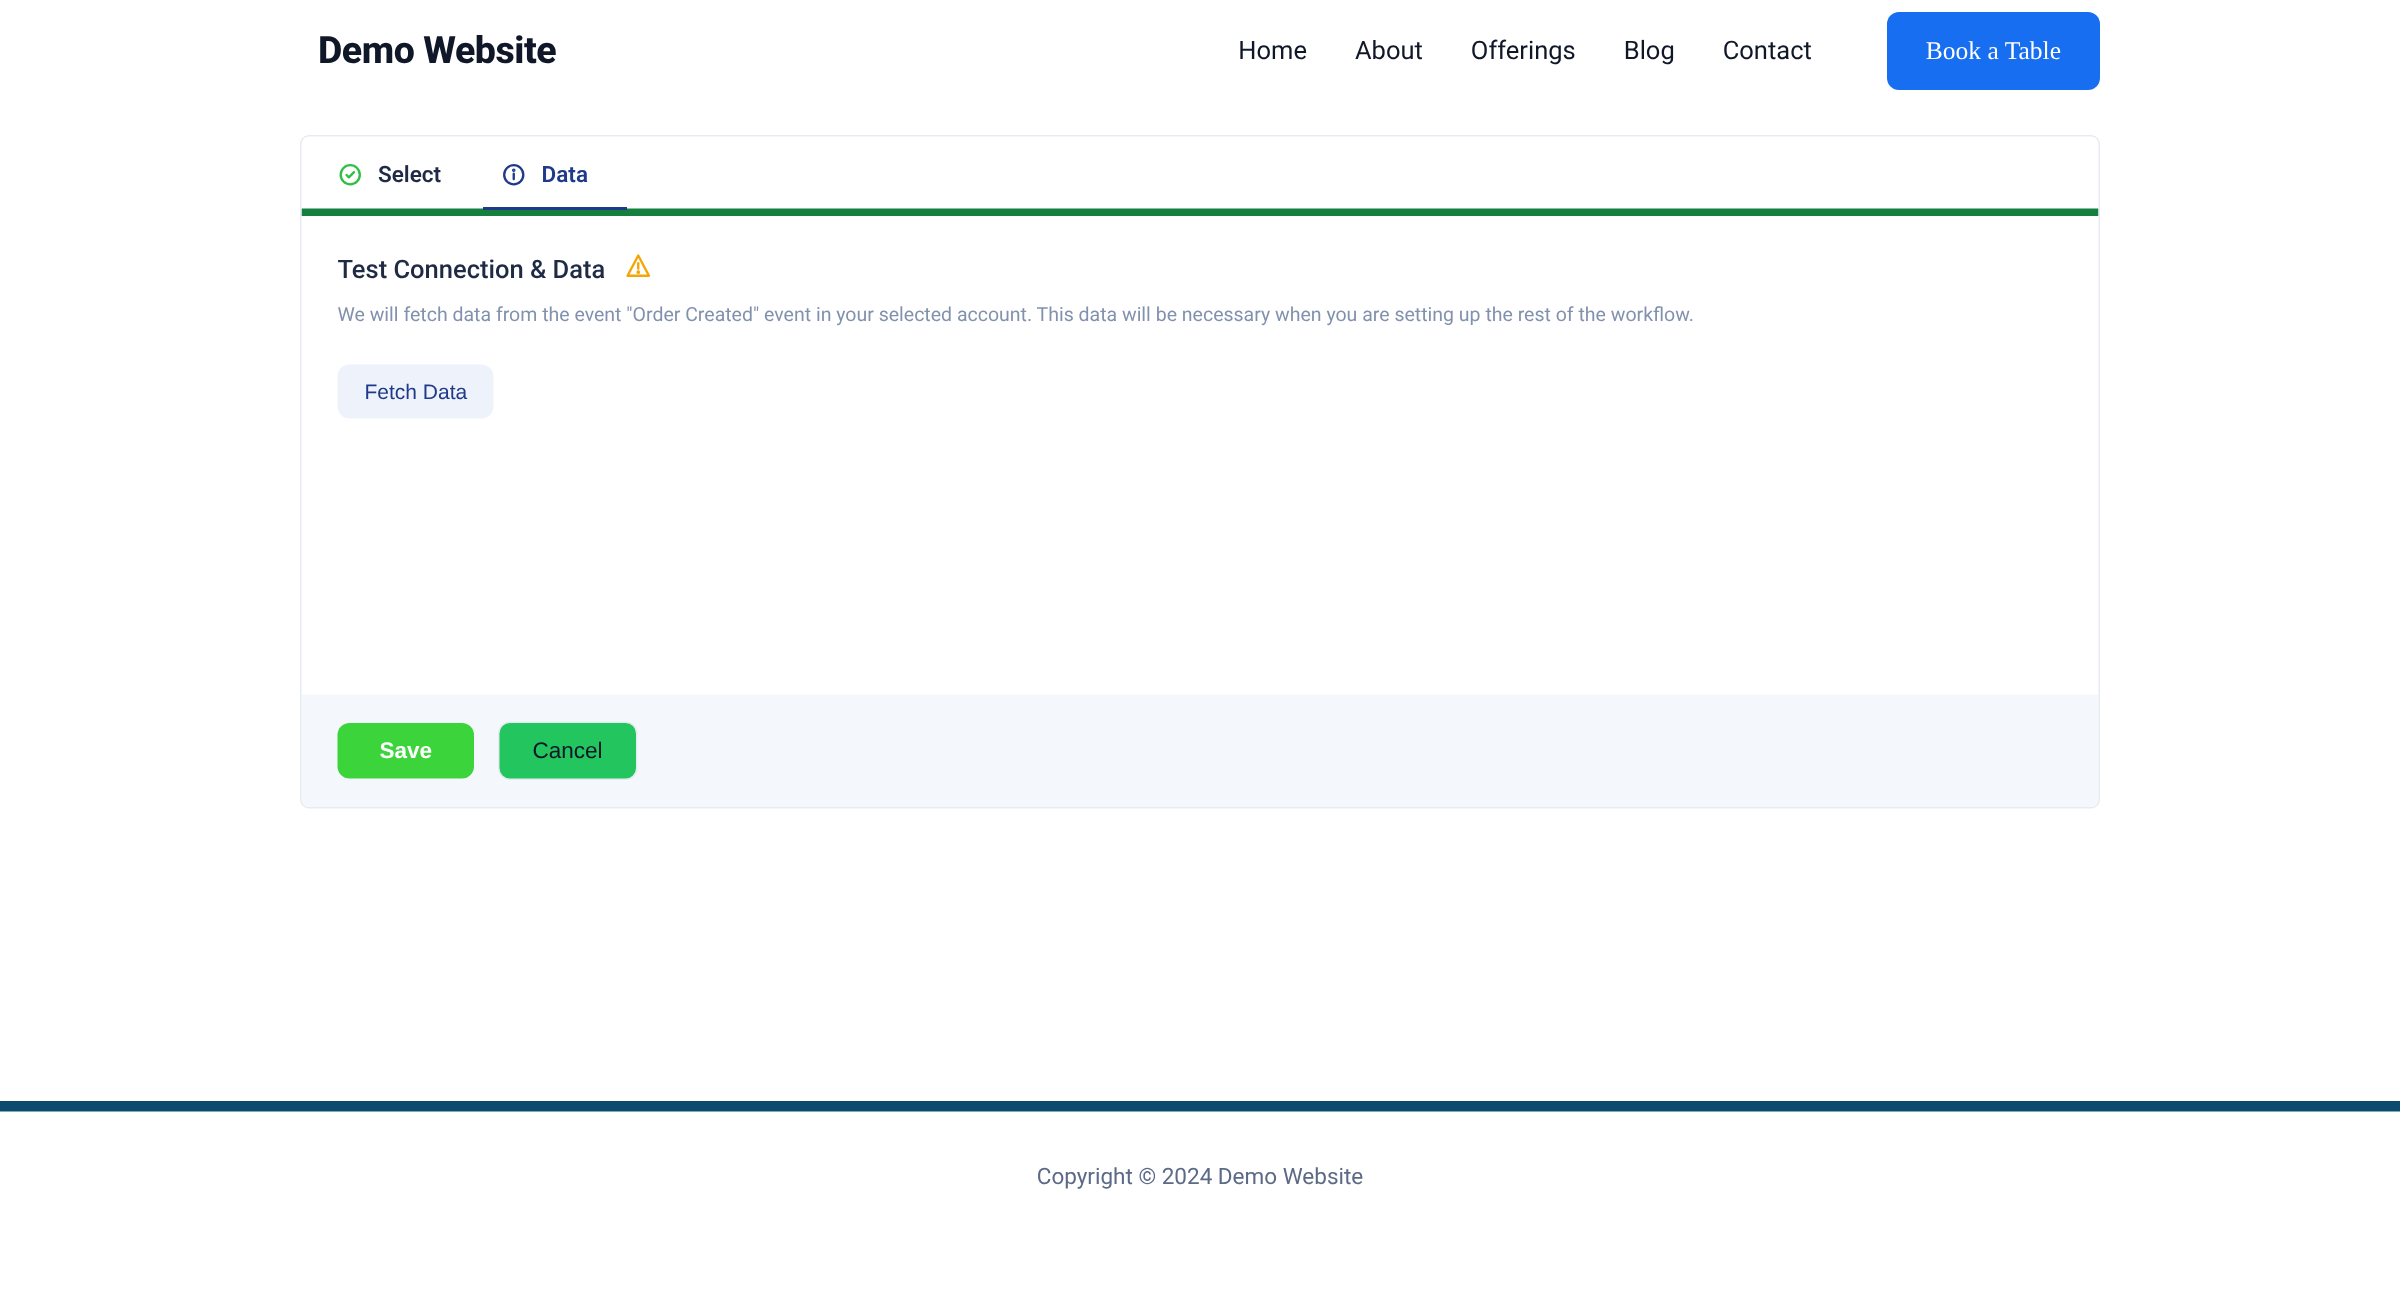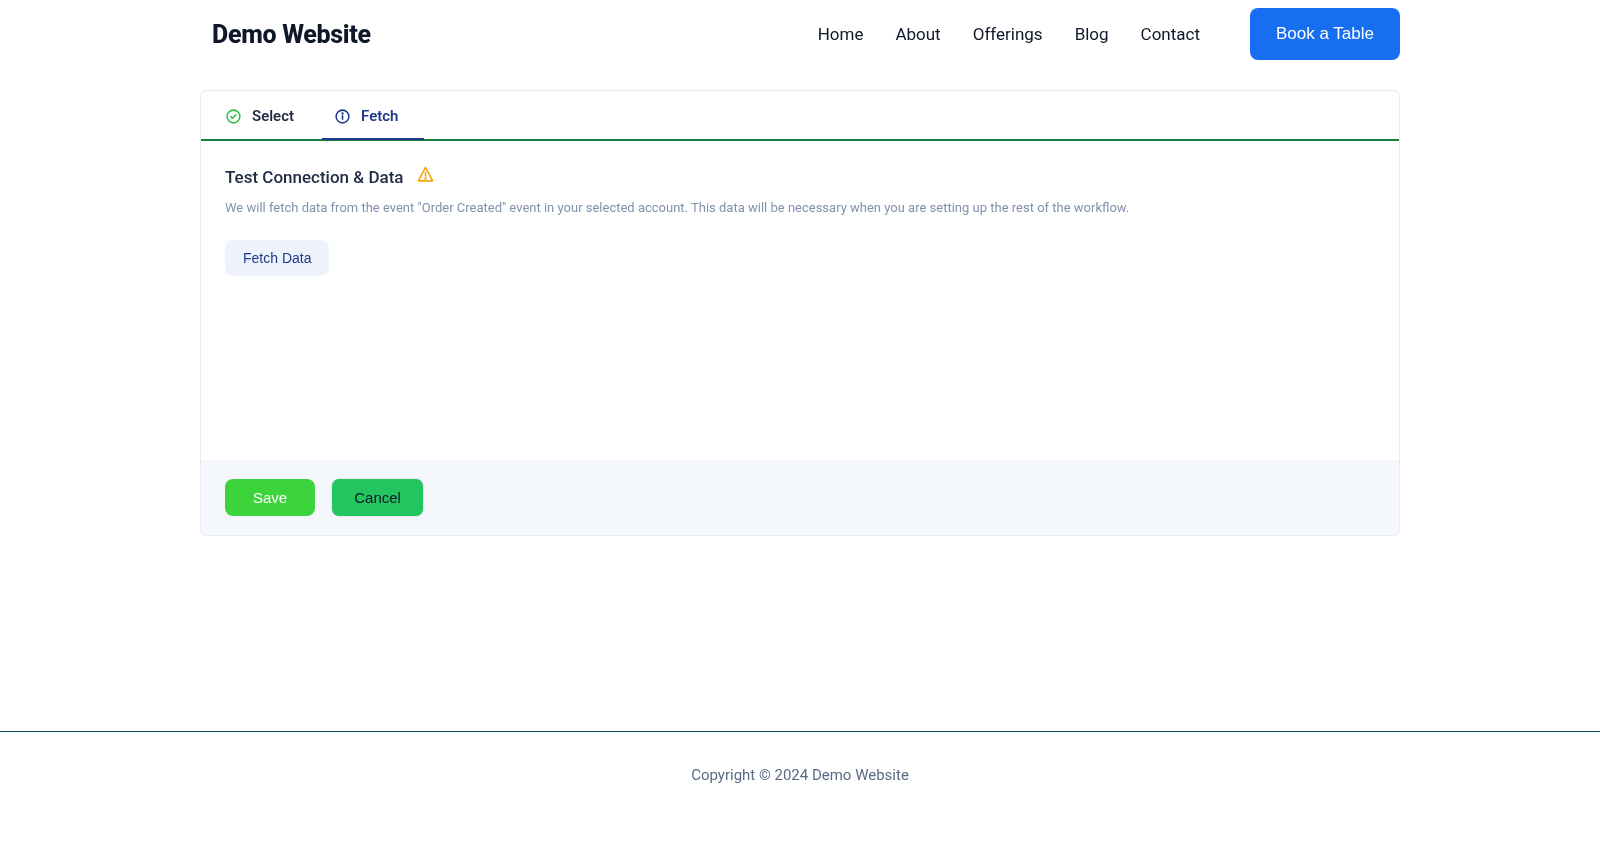--- a/index.html
+++ b/index.html
@@ -47,36 +47,37 @@
 .cta-button {
   background: #186ef0;
   color: #fff;
   border: none;
   border-radius: 8px;
   padding: 16px 26px;
   font-size: 17px;
   font-weight: 500;
   cursor: pointer;
   margin-left: 18px;
+  font-family: Liberation Serif, serif;
 }
 
 
 .panel {
   margin-top: 22px;
   border: 1px solid #e7ebf1;
   border-radius: 6px;
   background: #fff;
   overflow: hidden;
 }
 
 
 .tabs {
   display: flex;
   align-items: stretch;
-  border-bottom: 2px solid #15803d;
+  border-bottom: 5px solid #15803d;
   padding-left: 24px;
   gap: 26px;
 }
 .tab {
   display: flex;
   align-items: center;
   gap: 10px;
   padding: 16px 14px 14px 0;
   cursor: pointer;
   position: relative;
@@ -150,37 +151,37 @@
   gap: 16px;
   align-items: center;
 }
 .save-button {
   background: #3bd53b;
   color: #fff;
   border: none;
   border-radius: 8px;
   padding: 10px 28px;
   font-size: 15px;
-  font-weight: 400;
+  font-weight: 700;
   cursor: pointer;
 }
 .cancel-button {
   background: #22c55e;
   color: #0f1729;
   border: 1px solid #e7ebf1;
   border-radius: 8px;
   padding: 10px 22px;
   font-size: 15px;
   font-weight: 500;
   cursor: pointer;
 }
 
 
 .page-footer-wrap {
-  border-top: 1px solid #0c4a6e;
+  border-top: 7px solid #0c4a6e;
   margin-top: 195px;
 }
 .page-footer {
   text-align: center;
   padding: 34px 0 48px;
   font-size: 15px;
   color: #5c6a86;
 }
 </style>
 </head>
@@ -211,21 +212,21 @@
         <span class="tab-label">Select</span>
       </div>
       <div class="tab active">
         <span class="icon">
           <svg width="17" height="17" viewBox="0 0 24 24" fill="none" stroke="#1f3a8a" stroke-width="2.2" stroke-linecap="round" stroke-linejoin="round">
             <circle cx="12" cy="12" r="9"></circle>
             <line x1="12" y1="11" x2="12" y2="16"></line>
             <circle cx="12" cy="7.8" r="0.6" fill="#1f3a8a"></circle>
           </svg>
         </span>
-        <span class="tab-label">Fetch</span>
+        <span class="tab-label">Data</span>
       </div>
     </div>
 
     <div class="content">
       <div class="section-title-row">
         <h2 class="section-title">Test Connection &amp; Data</h2>
         <span class="icon">
           <svg width="19" height="19" viewBox="0 0 24 24" fill="none" stroke="#f3a605" stroke-width="2" stroke-linecap="round" stroke-linejoin="round">
             <path d="M12 3 L21 20 L3 20 Z"></path>
             <line x1="12" y1="9.5" x2="12" y2="14"></line>

